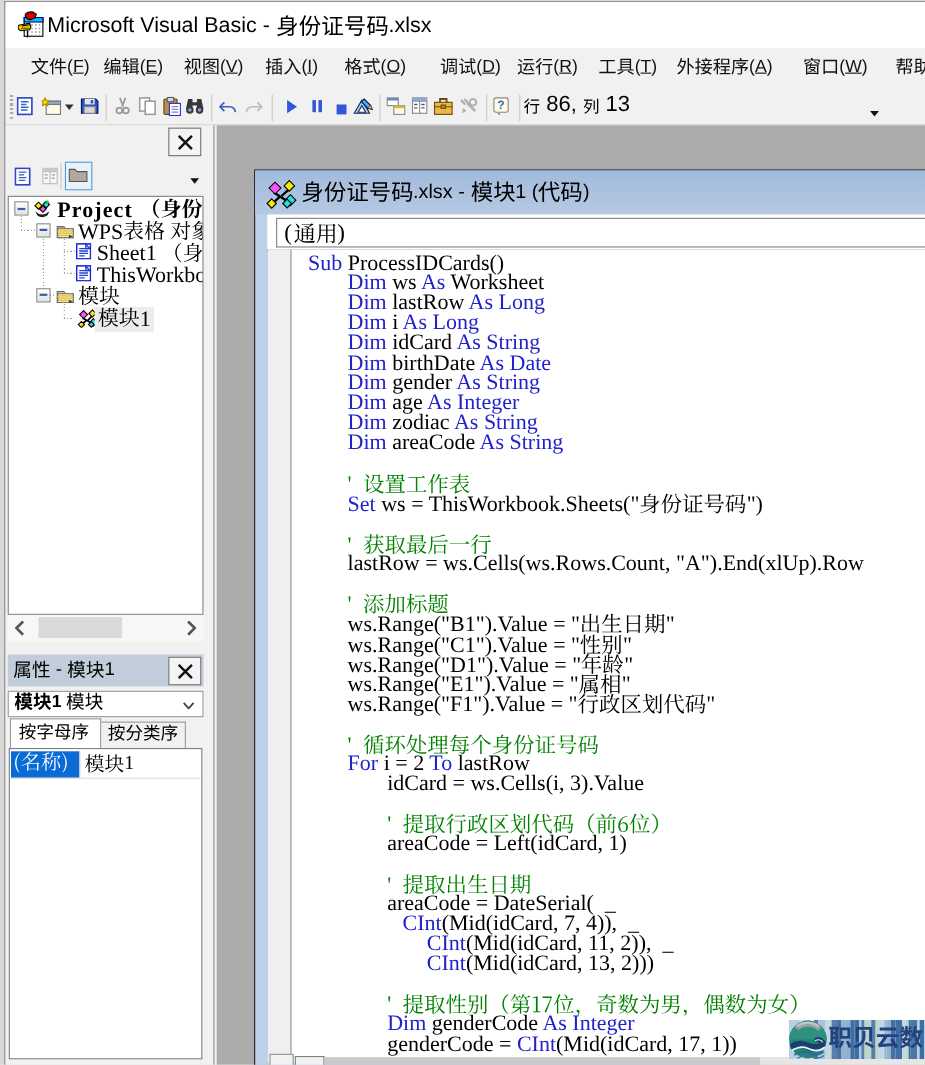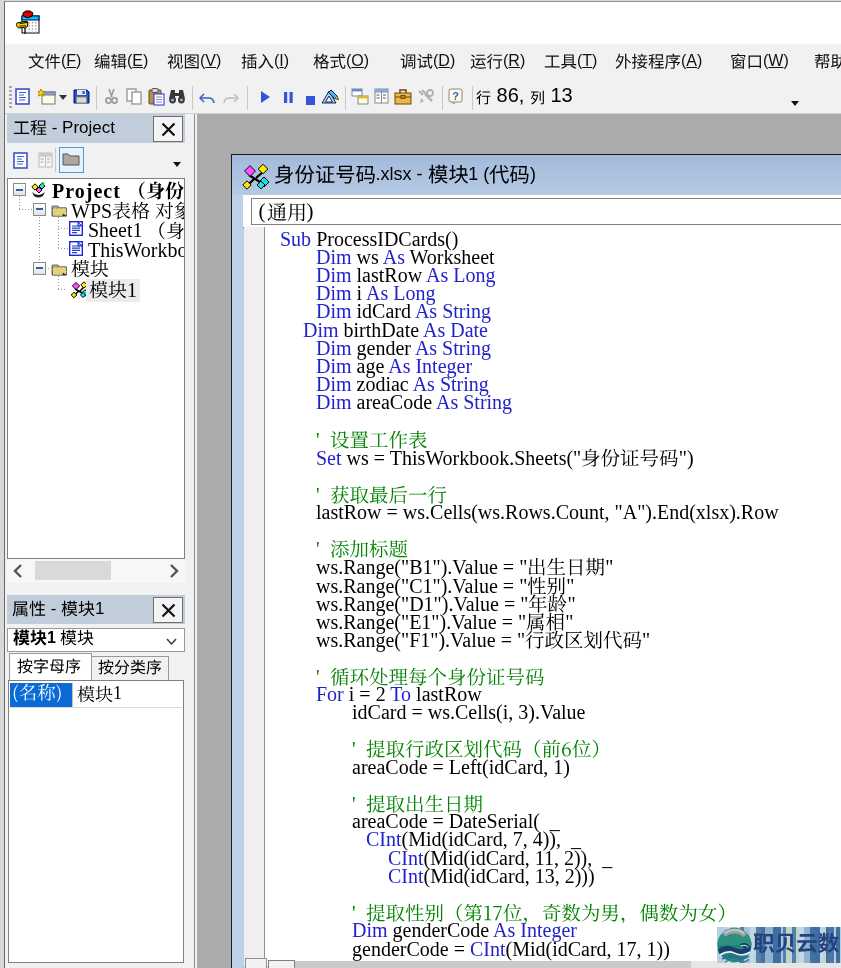--- a/index.html
+++ b/index.html
@@ -64,20 +64,27 @@
           <rect x="19.2" y="15.2" width="1.4" height="1.4" fill="#9a9a9a"></rect>
           <rect x="19.2" y="18.4" width="1.4" height="1.4" fill="#9a9a9a"></rect>
           <rect x="19.2" y="21.6" width="1.4" height="1.4" fill="#9a9a9a"></rect>
           <path d="M7 3 Q9 0 14 1 L17 3 L16 6 Q12 9 9 7 L7 5 Z" fill="#e00000" stroke="#000" stroke-width="1"></path>
           <path d="M8 3 Q12 1 16 3" stroke="#800" stroke-width="1.2" fill="none"></path>
           <path d="M1 13 L11 11 L12 14 L11 17 L3 18 C0 17 0 14 1 13 Z" fill="#e8d800" stroke="#000" stroke-width="1"></path>
           <path d="M4 13.5 L11 12.5" stroke="#000"></path>
           <path d="M3 16 L10 15.8" stroke="#806000" stroke-width="1.4"></path>
           <path d="M9 18 L9 24" stroke="#000" stroke-width="1.2"></path>
         </svg></div>
+    <div id="title-text">Microsoft Visual Basic - <svg class="cg" width="102.5" height="20.5" viewBox="0 0 102.5 20.5" style="vertical-align:-4.2px;" fill="#000">
+          <use href="#s8eab" transform="matrix(0.0205 0 0 -0.0205 0.0 18.04)"></use>
+          <use href="#s4efd" transform="matrix(0.0205 0 0 -0.0205 20.5 18.04)"></use>
+          <use href="#s8bc1" transform="matrix(0.0205 0 0 -0.0205 41.0 18.04)"></use>
+          <use href="#s53f7" transform="matrix(0.0205 0 0 -0.0205 61.5 18.04)"></use>
+          <use href="#s7801" transform="matrix(0.0205 0 0 -0.0205 82.0 18.04)"></use>
+        </svg>.xlsx</div>
   </div>
   <div id="menubar">
       <div class="mi" style="left:23px"><svg class="cg" width="33.0" height="16.5" viewBox="0 0 33.0 16.5" style="vertical-align:-3.2px;" fill="#111">
           <use href="#s6587" transform="matrix(0.0165 0 0 -0.0165 0.0 14.52)"></use>
           <use href="#s4ef6" transform="matrix(0.0165 0 0 -0.0165 16.5 14.52)"></use>
         </svg><span class="acc">(<u>F</u>)</span></div>
       <div class="mi" style="left:89px"><svg class="cg" width="33.0" height="16.5" viewBox="0 0 33.0 16.5" style="vertical-align:-3.2px;" fill="#111">
           <use href="#s7f16" transform="matrix(0.0165 0 0 -0.0165 0.0 14.52)"></use>
           <use href="#s8f91" transform="matrix(0.0165 0 0 -0.0165 16.5 14.52)"></use>
         </svg><span class="acc">(<u>E</u>)</span></div>
@@ -264,21 +271,21 @@
           <div id="cw-margin"></div>
         </div>
     </div>
   </div>
   <div id="codelines">
       <div class="cl" style="top:227.6px;left:275px"><b>Sub</b> ProcessIDCards()</div>
       <div class="cl" style="top:245.8px;left:311px"><b>Dim</b> ws <b>As</b> Worksheet</div>
       <div class="cl" style="top:264.0px;left:311px"><b>Dim</b> lastRow <b>As</b> <b>Long</b></div>
       <div class="cl" style="top:282.2px;left:311px"><b>Dim</b> i <b>As</b> <b>Long</b></div>
       <div class="cl" style="top:300.4px;left:311px"><b>Dim</b> idCard <b>As</b> <b>String</b></div>
-      <div class="cl" style="top:318.6px;left:298px"><b>Dim</b> birthDate <b>As</b> <b>Date</b></div>
+      <div class="cl" style="top:318.6px;left:311px"><b>Dim</b> birthDate <b>As</b> <b>Date</b></div>
       <div class="cl" style="top:336.8px;left:311px"><b>Dim</b> gender <b>As</b> <b>String</b></div>
       <div class="cl" style="top:355.0px;left:311px"><b>Dim</b> age <b>As</b> <b>Integer</b></div>
       <div class="cl" style="top:373.2px;left:311px"><b>Dim</b> zodiac <b>As</b> <b>String</b></div>
       <div class="cl" style="top:391.4px;left:311px"><b>Dim</b> areaCode <b>As</b> <b>String</b></div>
       <div class="cl" style="top:427.9px;left:311px"><i>'  </i><svg class="cg" width="97.5" height="19.5" viewBox="0 0 97.5 19.5" style="vertical-align:-3.0px;" fill="#008200">
           <use href="#r8bbe" transform="matrix(0.0195 0 0 -0.0195 0.0 17.16)"></use>
           <use href="#r7f6e" transform="matrix(0.0195 0 0 -0.0195 19.5 17.16)"></use>
           <use href="#r5de5" transform="matrix(0.0195 0 0 -0.0195 39.0 17.16)"></use>
           <use href="#r4f5c" transform="matrix(0.0195 0 0 -0.0195 58.5 17.16)"></use>
           <use href="#r8868" transform="matrix(0.0195 0 0 -0.0195 78.0 17.16)"></use>
@@ -291,21 +298,21 @@
           <use href="#r7801" transform="matrix(0.0195 0 0 -0.0195 78.0 17.16)"></use>
         </svg>")</div>
       <div class="cl" style="top:482.5px;left:311px"><i>'  </i><svg class="cg" width="117.0" height="19.5" viewBox="0 0 117.0 19.5" style="vertical-align:-3.0px;" fill="#008200">
           <use href="#r83b7" transform="matrix(0.0195 0 0 -0.0195 0.0 17.16)"></use>
           <use href="#r53d6" transform="matrix(0.0195 0 0 -0.0195 19.5 17.16)"></use>
           <use href="#r6700" transform="matrix(0.0195 0 0 -0.0195 39.0 17.16)"></use>
           <use href="#r540e" transform="matrix(0.0195 0 0 -0.0195 58.5 17.16)"></use>
           <use href="#r4e00" transform="matrix(0.0195 0 0 -0.0195 78.0 17.16)"></use>
           <use href="#r884c" transform="matrix(0.0195 0 0 -0.0195 97.5 17.16)"></use>
         </svg></div>
-      <div class="cl" style="top:500.7px;left:311px">lastRow = ws.Cells(ws.Rows.Count, "A").End(xlsx).Row</div>
+      <div class="cl" style="top:500.7px;left:311px">lastRow = ws.Cells(ws.Rows.Count, "A").End(xlUp).Row</div>
       <div class="cl" style="top:537.1px;left:311px"><i>'  </i><svg class="cg" width="78.0" height="19.5" viewBox="0 0 78.0 19.5" style="vertical-align:-3.0px;" fill="#008200">
           <use href="#r6dfb" transform="matrix(0.0195 0 0 -0.0195 0.0 17.16)"></use>
           <use href="#r52a0" transform="matrix(0.0195 0 0 -0.0195 19.5 17.16)"></use>
           <use href="#r6807" transform="matrix(0.0195 0 0 -0.0195 39.0 17.16)"></use>
           <use href="#r9898" transform="matrix(0.0195 0 0 -0.0195 58.5 17.16)"></use>
         </svg></div>
       <div class="cl" style="top:555.3px;left:311px">ws.Range("B1").Value = "<svg class="cg" width="78.0" height="19.5" viewBox="0 0 78.0 19.5" style="vertical-align:-3.0px;" fill="#000">
           <use href="#r51fa" transform="matrix(0.0195 0 0 -0.0195 0.0 17.16)"></use>
           <use href="#r751f" transform="matrix(0.0195 0 0 -0.0195 19.5 17.16)"></use>
           <use href="#r65e5" transform="matrix(0.0195 0 0 -0.0195 39.0 17.16)"></use>
@@ -398,26 +405,20 @@
         </svg></div>
       <div class="cl" style="top:919.4px;left:347px"><b>Dim</b> genderCode <b>As</b> <b>Integer</b></div>
       <div class="cl" style="top:937.6px;left:347px">genderCode = <b>CInt</b>(Mid(idCard, 17, 1))</div>
     </div>
     <div style="position:absolute;left:240px;top:956px;width:22px;height:12px;background:#f2f2f2;border:1px solid #909090"></div>
   <div style="position:absolute;left:263px;top:958px;width:27px;height:10px;background:#f2f2f2;border:1px solid #808080;border-bottom:none"></div>
   <div style="position:absolute;left:290px;top:959px;width:551px;height:9px;background:#cacaca"></div>
   <div style="position:absolute;left:686px;top:959px;width:155px;height:9px;background:#e6e6e6"></div>
 
   <div id="dock">
-    <div class="ptitle" style="top:0">
-      <div style="position:absolute;left:6px;top:4px"><svg class="cg" width="34.0" height="17" viewBox="0 0 34.0 17" style="vertical-align:-3.3px;" fill="#000">
-            <use href="#s5de5" transform="matrix(0.0170 0 0 -0.0170 0.0 14.96)"></use>
-            <use href="#s7a0b" transform="matrix(0.0170 0 0 -0.0170 17.0 14.96)"></use>
-          </svg> - Project</div>
-    </div>
     <div style="position:absolute;left:148px;top:2px;width:30px;height:26px;background:#f4f4f4;border:1px solid #707070;display:flex;align-items:center;justify-content:center">
         <svg width="17" height="17" viewBox="0 0 17 17">
           <path d="M2.5 2.5 L14.5 14.5 M14.5 2.5 L2.5 14.5" stroke="#111" stroke-width="2.2"></path>
         </svg>
       </div>
     <div style="position:absolute;left:8px;top:38px"><svg width="17" height="18" viewBox="0 0 17 18" style="">
           <rect x="1" y="1" width="13" height="15" fill="#fff" stroke="#3344cc" stroke-width="1.5"></rect>
           <path d="M4 4.5 h7 M4 7 h5 M4 9.5 h7 M4 12 h6" stroke="#3366cc" stroke-width="1.2"></path>
         </svg></div>
     <div style="position:absolute;left:32px;top:38px;opacity:.5;filter:grayscale(1)"><svg width="17" height="17" viewBox="0 0 17 17" style="">

